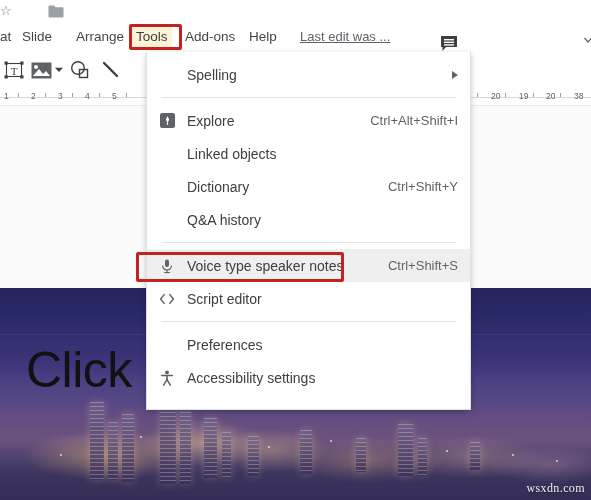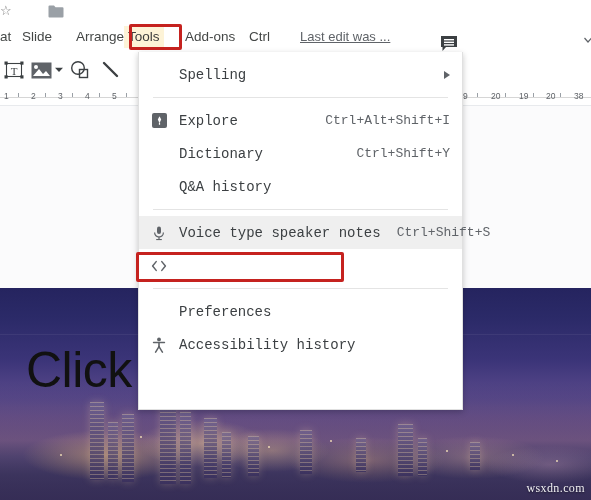--- a/index.html
+++ b/index.html
@@ -54,21 +54,21 @@
     font-size: 13.5px;
     color: #444746;
     white-space: nowrap;
     padding: 0 4px;
     cursor: default;
   }
   .menu-item.m-at      { left: -4px; }
   .menu-item.m-slide   { left: 18px; }
   .menu-item.m-arrange { left: 72px; }
   .menu-item.m-tools   {
-    left: 124px;
+    left: 132px;
     background: #fdf3d7;
     color: #3c3c3c;
   }
   .menu-item.m-addons  { left: 181px; }
   .menu-item.m-help    { left: 245px; }
   .menu-lastedit {
     position: absolute;
     left: 300px; top: 4px;
     height: 22px;
     line-height: 22px;
@@ -259,29 +259,28 @@
     opacity: 0.92;
     font-family: "Liberation Serif", serif;
     letter-spacing: 0.4px;
     text-shadow: 0 1px 2px rgba(0,0,0,0.55);
     z-index: 6;
   }
 
   
   .dropdown {
     position: absolute;
-    left: 138px; top: 52px;
+    left: 146px; top: 52px;
     width: 325px; height: 358px;
     background: #ffffff;
     border: 1px solid #e0e0e0;
     border-top: none;
     box-shadow: 0 2px 6px rgba(0,0,0,0.22);
     z-index: 50;
     padding: 6px 0 6px 0;
-    font-family: Liberation Mono, monospace;
   }
   .mrow {
     position: relative;
     height: 33px;
     display: flex;
     align-items: center;
     padding-left: 8px;
     padding-right: 12px;
     font-size: 14px;
     color: #202124;
@@ -351,21 +350,21 @@
       <path d="M0.5 1.5 A1 1 0 0 1 1.5 0.5 H6 L7.5 2.2 H14.5 A1 1 0 0 1 15.5 3.2 V11.5 A1 1 0 0 1 14.5 12.5 H1.5 A1 1 0 0 1 0.5 11.5 Z" fill="#9aa0a6"></path>
     </svg>
   </div>
 
   <div class="menubar">
     <div class="menu-item m-at">at</div>
     <div class="menu-item m-slide">Slide</div>
     <div class="menu-item m-arrange">Arrange</div>
     <div class="menu-item m-tools">Tools</div>
     <div class="menu-item m-addons">Add-ons</div>
-    <div class="menu-item m-help">Ctrl</div>
+    <div class="menu-item m-help">Help</div>
     <div class="menu-lastedit">Last edit was ...</div>
 
     <svg class="comment-icon" viewBox="0 0 18 18">
       <path d="M1 1 H17 V12 H6 L2.5 16 V12 H1 Z" fill="#3c4043"></path>
       <rect x="4" y="4" width="10" height="1.4" fill="#ffffff"></rect>
       <rect x="4" y="6.6" width="10" height="1.4" fill="#ffffff"></rect>
       <rect x="4" y="9.2" width="10" height="1.4" fill="#ffffff"></rect>
     </svg>
 
     <svg class="present-caret" viewBox="0 0 8 8">
@@ -477,20 +476,25 @@
           <svg width="11" height="11" viewBox="0 0 11 11">
             <path d="M5.5 1.2 L7.2 4.6 L5.5 8 L3.8 4.6 Z" fill="#ffffff"></path>
             <rect x="4.9" y="7.6" width="1.2" height="2.2" fill="#ffffff"></rect>
           </svg>
         </span>
       </span>
       <span class="mi-label">Explore</span>
       <span class="mi-accel">Ctrl+Alt+Shift+I</span>
     </div>
 
+    <div class="mrow">
+      <span class="mi-icon"></span>
+      <span class="mi-label">Linked objects</span>
+      <span class="mi-accel"></span>
+    </div>
 
     <div class="mrow">
       <span class="mi-icon"></span>
       <span class="mi-label">Dictionary</span>
       <span class="mi-accel">Ctrl+Shift+Y</span>
     </div>
 
     <div class="mrow">
       <span class="mi-icon"></span>
       <span class="mi-label">Q&amp;A history</span>
@@ -512,20 +516,21 @@
       <span class="mi-accel">Ctrl+Shift+S</span>
     </div>
 
     <div class="mrow">
       <span class="mi-icon">
         <svg width="16" height="12" viewBox="0 0 16 12">
           <path d="M5.2 1.6 L1.6 6 L5.2 10.4" fill="none" stroke="#5f6368" stroke-width="1.5" stroke-linecap="round" stroke-linejoin="round"></path>
           <path d="M10.8 1.6 L14.4 6 L10.8 10.4" fill="none" stroke="#5f6368" stroke-width="1.5" stroke-linecap="round" stroke-linejoin="round"></path>
         </svg>
       </span>
+      <span class="mi-label">Script editor</span>
       <span class="mi-accel"></span>
     </div>
 
     <div class="msep"></div>
 
     <div class="mrow">
       <span class="mi-icon"></span>
       <span class="mi-label">Preferences</span>
       <span class="mi-accel"></span>
     </div>
@@ -533,20 +538,20 @@
     <div class="mrow">
       <span class="mi-icon">
         <svg width="14" height="16" viewBox="0 0 14 16">
           <circle cx="7" cy="2.4" r="1.9" fill="#5f6368"></circle>
           <rect x="0.8" y="4.8" width="12.4" height="1.5" rx="0.7" fill="#5f6368"></rect>
           <rect x="6.2" y="5" width="1.6" height="6" fill="#5f6368"></rect>
           <path d="M7 9.6 L3.6 15.2" stroke="#5f6368" stroke-width="1.5" stroke-linecap="round"></path>
           <path d="M7 9.6 L10.4 15.2" stroke="#5f6368" stroke-width="1.5" stroke-linecap="round"></path>
         </svg>
       </span>
-      <span class="mi-label">Accessibility history</span>
+      <span class="mi-label">Accessibility settings</span>
       <span class="mi-accel"></span>
     </div>
   </div>
 
   <div class="annot-voice"></div>
 
 </div>
 
 </body></html>

